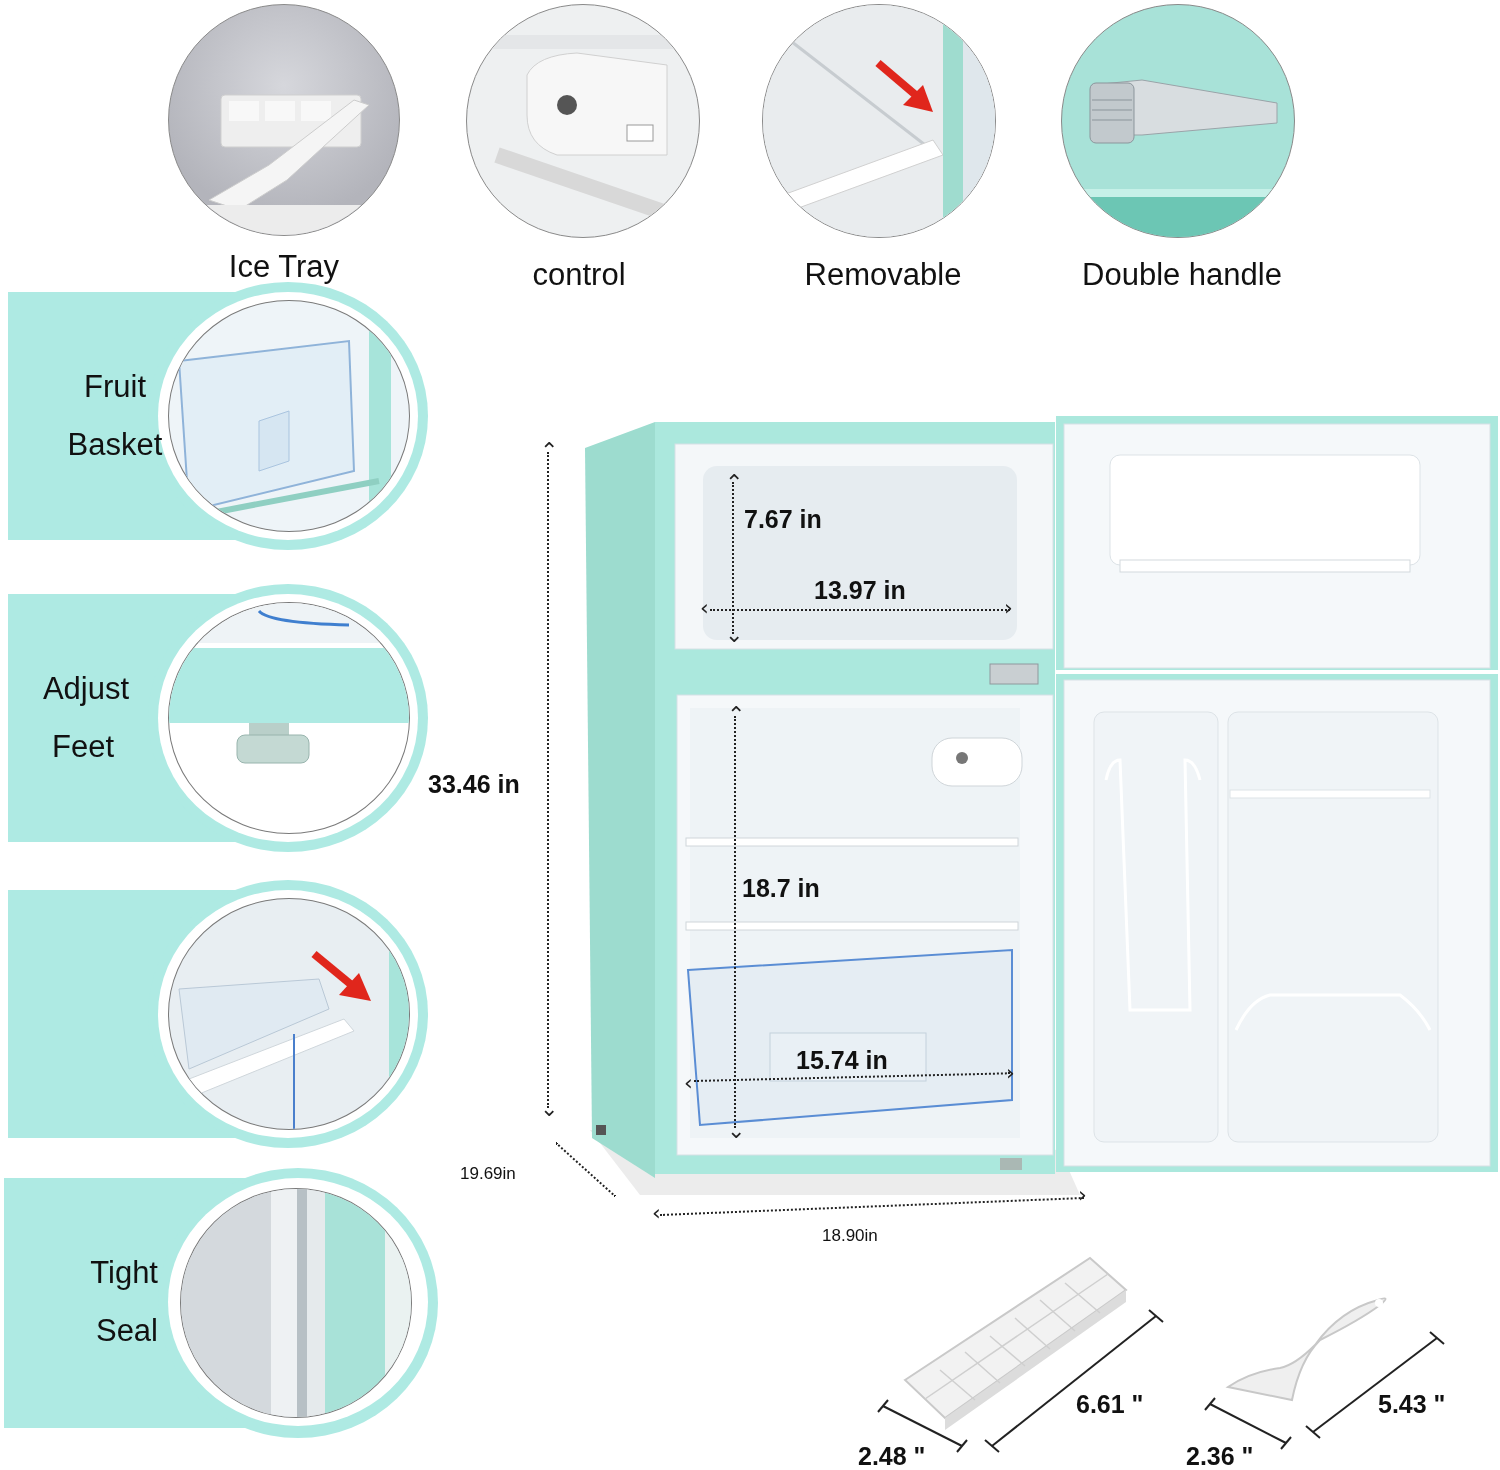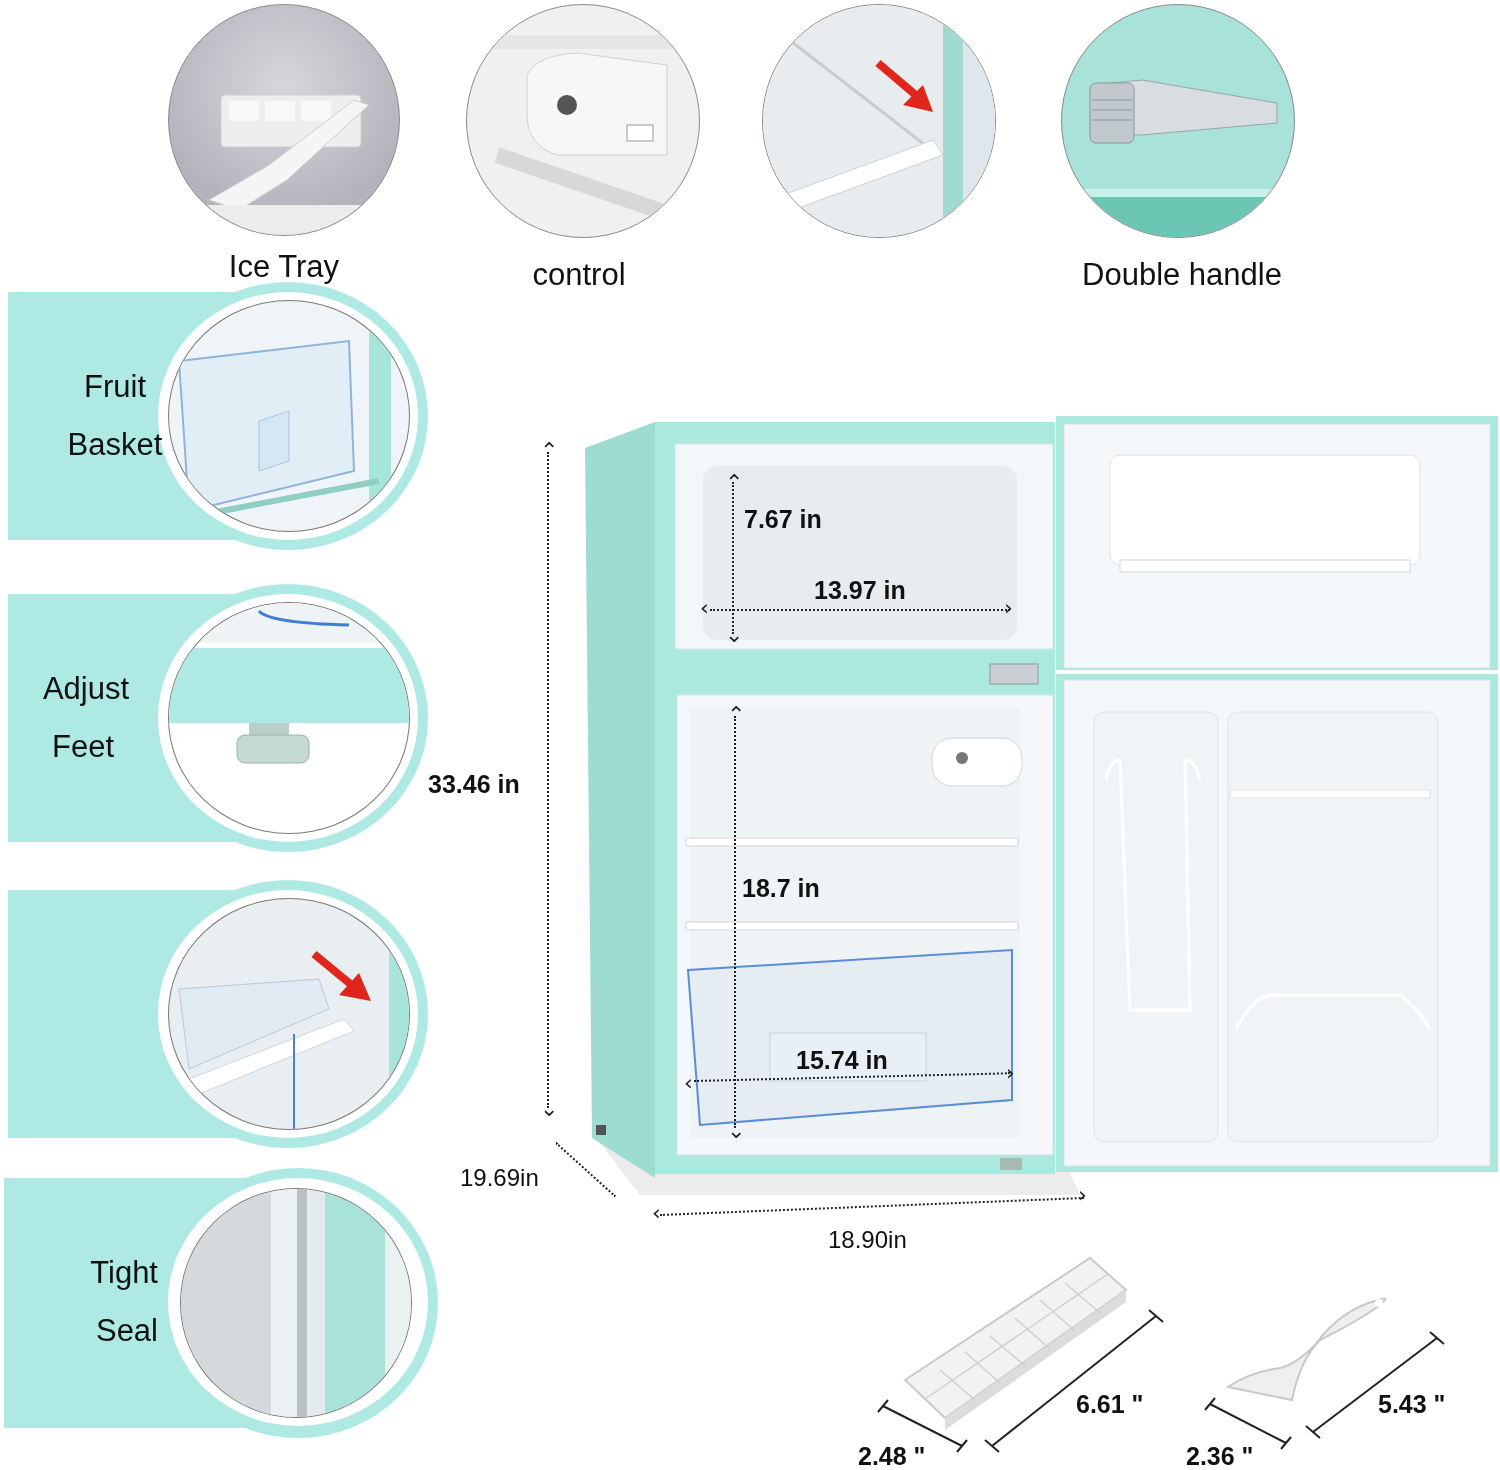--- a/index.html
+++ b/index.html
@@ -28,21 +28,21 @@
   .side-panel .photo {
     position: absolute; left: 160px; top: 8px; width: 242px; height: 232px; border-radius: 50%;
     border: 1.5px solid #7a7a7a; overflow: hidden;
   }
   .side-label {
     position: absolute; left: 0; width: 150px; text-align: center; font-size: 31px; line-height: 58px; color: #111;
   }
 
   
   .dim-label { position: absolute; font-weight: bold; font-size: 25px; color: #111; white-space: nowrap; }
-  .dim-label.light { font-weight: normal; font-size: 24px; }
+  .dim-label.light { font-weight: normal; font-size: 17px; }
   .dotted-v { position: absolute; width: 0; border-left: 2px dotted #222; }
   .dotted-h { position: absolute; height: 0; border-top: 2px dotted #222; }
   .arrow { position: absolute; font-size: 22px; line-height: 1; color: #222; font-family: "DejaVu Sans", sans-serif; }
 
   .acc-label { position: absolute; font-weight: bold; font-size: 25px; color: #111; white-space: nowrap; }
 </style>
 </head>
 <body>
 
 <div>
@@ -84,20 +84,21 @@
       <rect x="200" y="0" width="34" height="234" fill="#dfe7ec"></rect>
       <path d="M 20 30 L 175 150" stroke="#c7ccd0" stroke-width="3"></path>
       <path d="M 20 190 L 170 135 L 180 150 L 30 205 Z" fill="#ffffff" stroke="#d0d0d0"></path>
       <g>
         <line x1="115" y1="58" x2="155" y2="92" stroke="#e0261c" stroke-width="8"></line>
         <polygon points="170,107 140,100 160,80" fill="#e0261c"></polygon>
       </g>
     </svg>
   </div>
   <div class="top-label" style="left:770px;top:246px;width:226px;">
+    <div>Removable</div>
   </div>
 </div>
 
 <div>
   <div class="circle" style="left:1061px;top:4px;width:234px;height:234px;background:#a8e2d8;">
     <svg width="234" height="234">
       <rect x="0" y="190" width="234" height="44" fill="#6cc6b4"></rect>
       <rect x="0" y="184" width="234" height="8" fill="#c6f0e8"></rect>
       <path d="M 30 80 L 80 75 L 215 98 L 215 118 L 80 130 L 30 130 Z" fill="#d8dde0" stroke="#9aa3a8"></path>
       <rect x="28" y="78" width="44" height="60" rx="6" fill="#c2c9cd" stroke="#8b959b"></rect>
@@ -254,21 +255,21 @@
   <div class="arrow" style="left:684px;top:1072px;">‹</div>
   <div class="arrow" style="left:1006px;top:1062px;">›</div>
   <div class="dim-label" style="left:796px;top:1046px;">15.74 in</div>
 
   <div class="dotted-h" style="left:556px;top:1142px;width:80px;transform:rotate(42deg);transform-origin:left center;"></div>
   <div class="dim-label light" style="left:460px;top:1164px;">19.69in</div>
 
   <div class="dotted-h" style="left:660px;top:1214px;width:424px;transform:rotate(-2.3deg);transform-origin:left center;"></div>
   <div class="arrow" style="left:652px;top:1202px;">‹</div>
   <div class="arrow" style="left:1078px;top:1184px;">›</div>
-  <div class="dim-label light" style="left:822px;top:1226px;margin-left:6px;">18.90in</div>
+  <div class="dim-label light" style="left:822px;top:1226px;">18.90in</div>
 </div>
 
 <div>
   <svg width="1500" height="1470" style="position:absolute;left:0;top:0;">
 
     <g>
       <polygon points="905,1380 1090,1258 1126,1290 945,1418" fill="#f2f2f2" stroke="#c9c9c9" stroke-width="2"></polygon>
       <polygon points="945,1418 1126,1290 1126,1302 945,1430" fill="#dcdcdc"></polygon>
       <g stroke="#cfcfcf" stroke-width="1.5">
         <line x1="925" y1="1399" x2="1108" y2="1274"></line>

